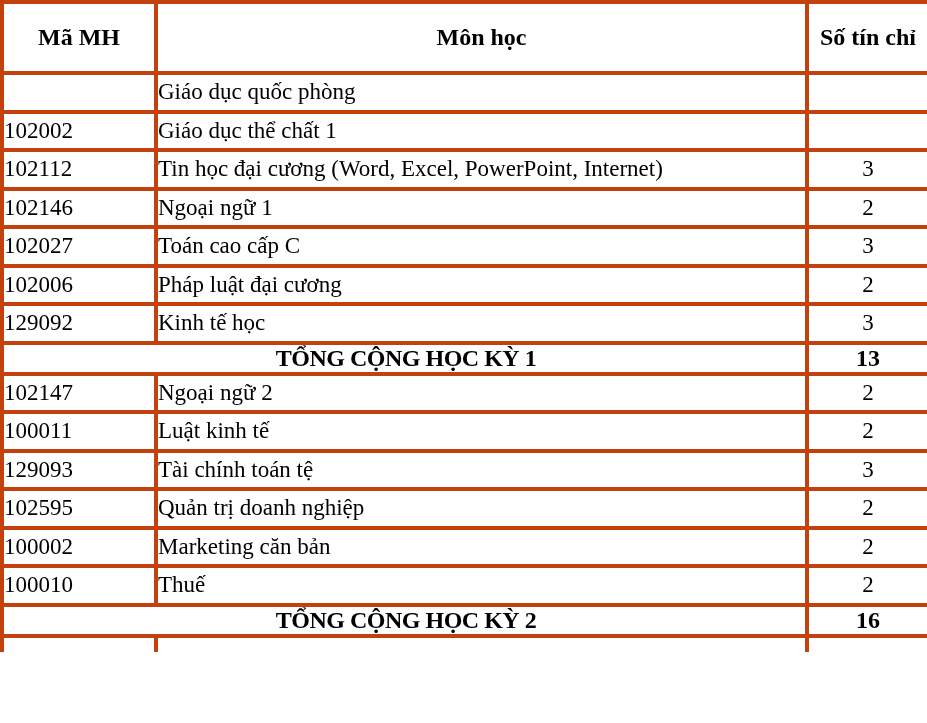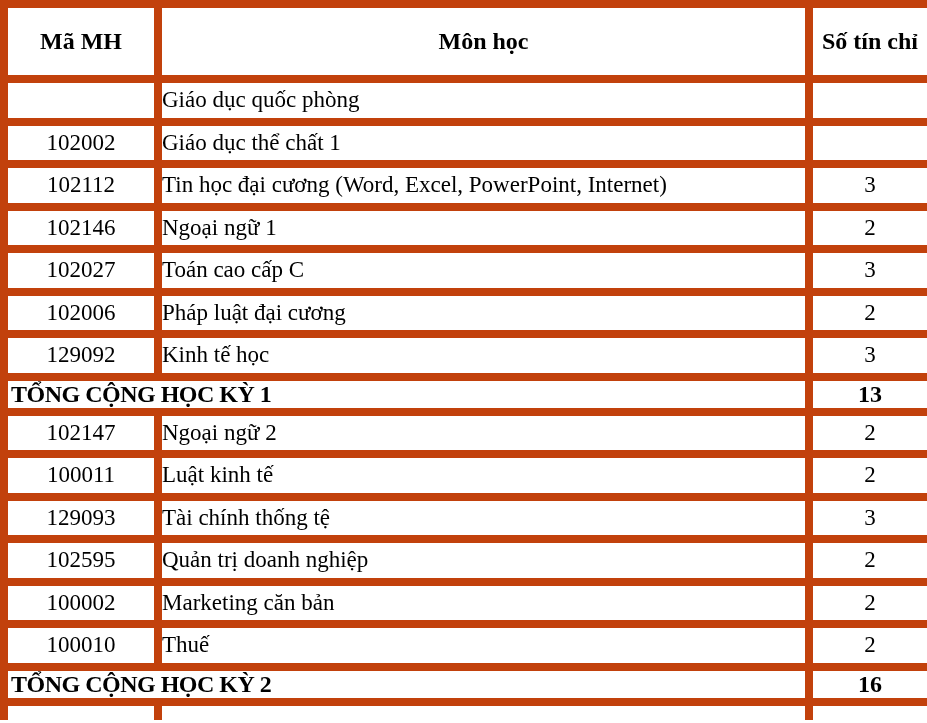--- a/index.html
+++ b/index.html
@@ -13,55 +13,55 @@
     overflow: hidden;
     font-family: "Liberation Serif", "DejaVu Serif", serif;
     color: #000000;
   }
   table.course-table {
     border-collapse: collapse;
     table-layout: fixed;
     width: 927px;
   }
   table.course-table td, table.course-table th {
-    border: 8px solid #c2410c;
+    border: 4px solid #c2410c;
     padding: 0;
     vertical-align: middle;
     overflow: hidden;
     white-space: nowrap;
     background: #ffffff;
   }
   tr.header-row th {
     height: 67px;
     font-size: 24px;
     font-weight: bold;
     text-align: center;
   }
   tr.data-row td {
     height: 34.5px;
     font-size: 23px;
     margin-left: 30px;
   }
   td.cell-code {
-    text-align: center;
+    text-align: left;
   }
   td.cell-subject {
     text-align: left;
     padding-left: 7px;
   }
   td.cell-credits {
     text-align: center;
   }
   tr.total-row td {
     height: 27px;
     font-size: 24px;
     font-weight: bold;
   }
   tr.total-row td.cell-total-label {
-    text-align: left;
+    text-align: center;
     padding-left: 3px;
     letter-spacing: -0.5px;
   }
   tr.partial-row td {
     height: 14px;
     border-bottom: none;
   }
 </style>
 </head>
 <body>
@@ -125,21 +125,21 @@
         <td class="cell-subject">Ngoại ngữ 2</td>
         <td class="cell-credits">2</td>
       </tr>
       <tr class="data-row">
         <td class="cell-code">100011</td>
         <td class="cell-subject">Luật kinh tế</td>
         <td class="cell-credits">2</td>
       </tr>
       <tr class="data-row">
         <td class="cell-code">129093</td>
-        <td class="cell-subject">Tài chính thống tệ</td>
+        <td class="cell-subject">Tài chính toán tệ</td>
         <td class="cell-credits">3</td>
       </tr>
       <tr class="data-row">
         <td class="cell-code">102595</td>
         <td class="cell-subject">Quản trị doanh nghiệp</td>
         <td class="cell-credits">2</td>
       </tr>
       <tr class="data-row">
         <td class="cell-code">100002</td>
         <td class="cell-subject">Marketing căn bản</td>

